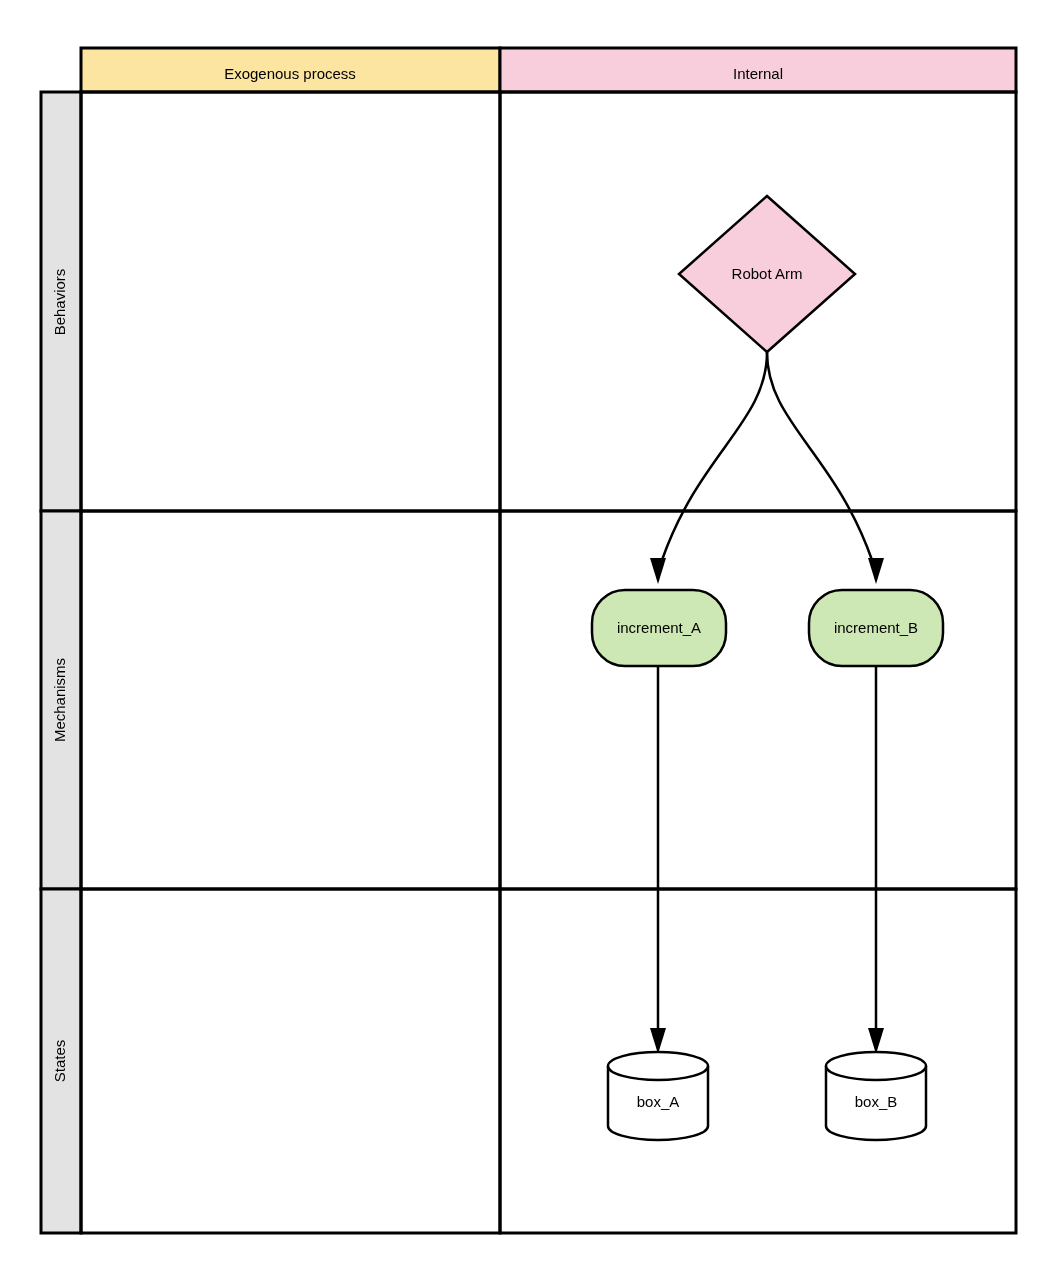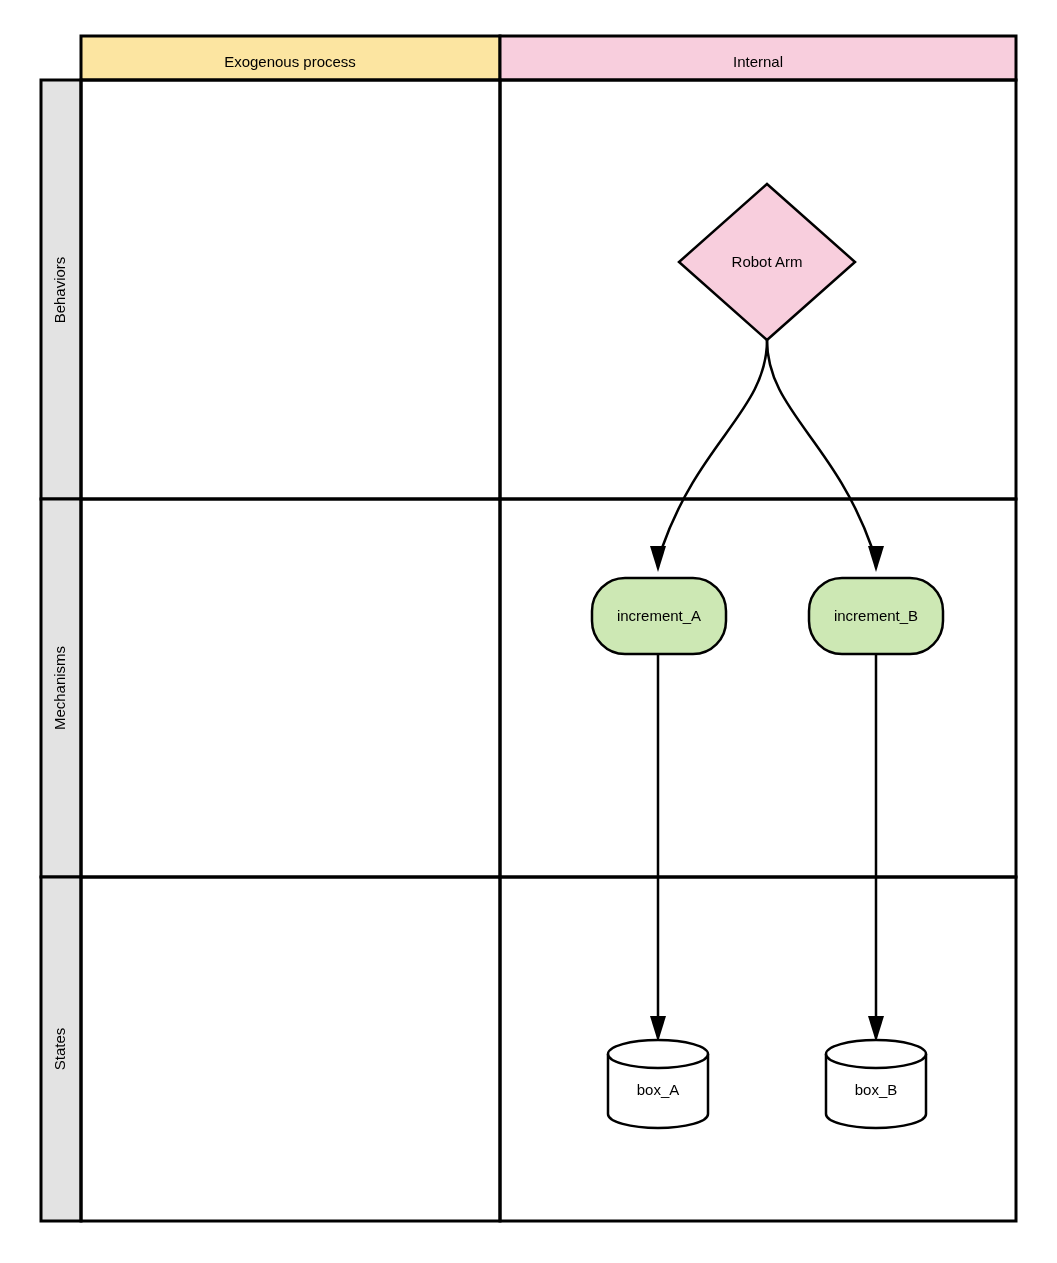--- a/index.html
+++ b/index.html
@@ -10,21 +10,21 @@
   body {
     width: 1057px;
     height: 1263px;
     position: relative;
     font-family: "Liberation Sans", sans-serif;
     overflow: hidden;
   }
   #stage {
     position: absolute;
     left: 0;
-    top: 0;
+    top: 12px;
     width: 1057px;
     height: 1074px;
     text-align: center;
   }
   svg#diagram {
     position: absolute;
     left: 0;
     top: 0;
     width: 1057px;
     height: 1263px;

